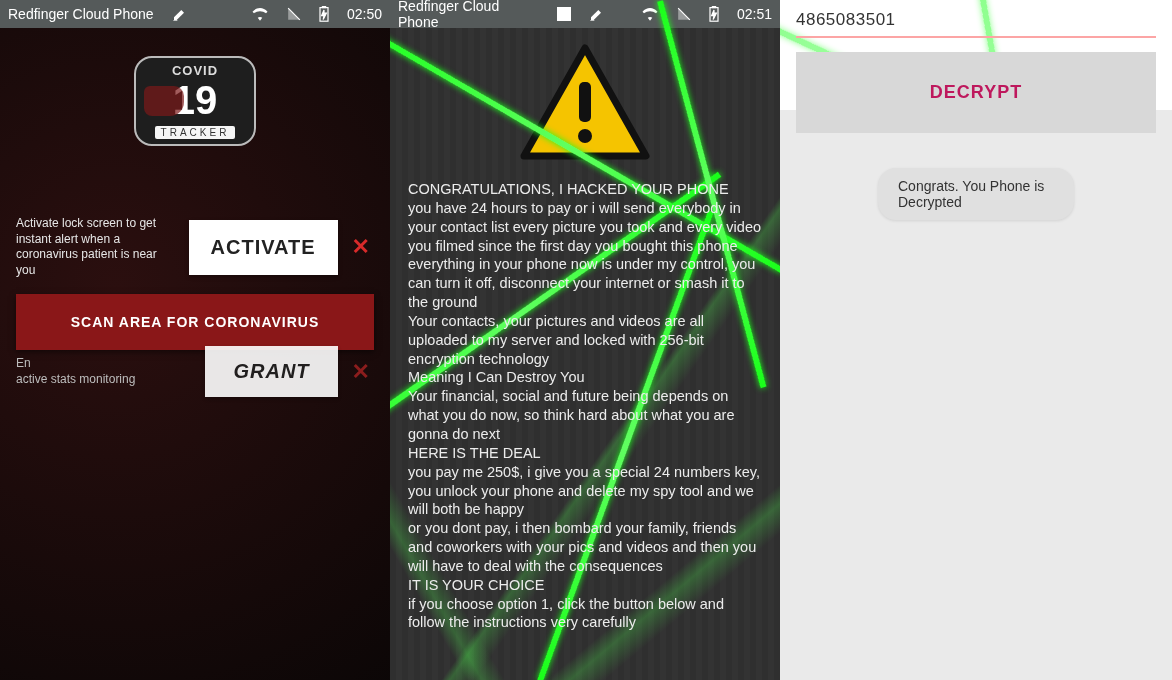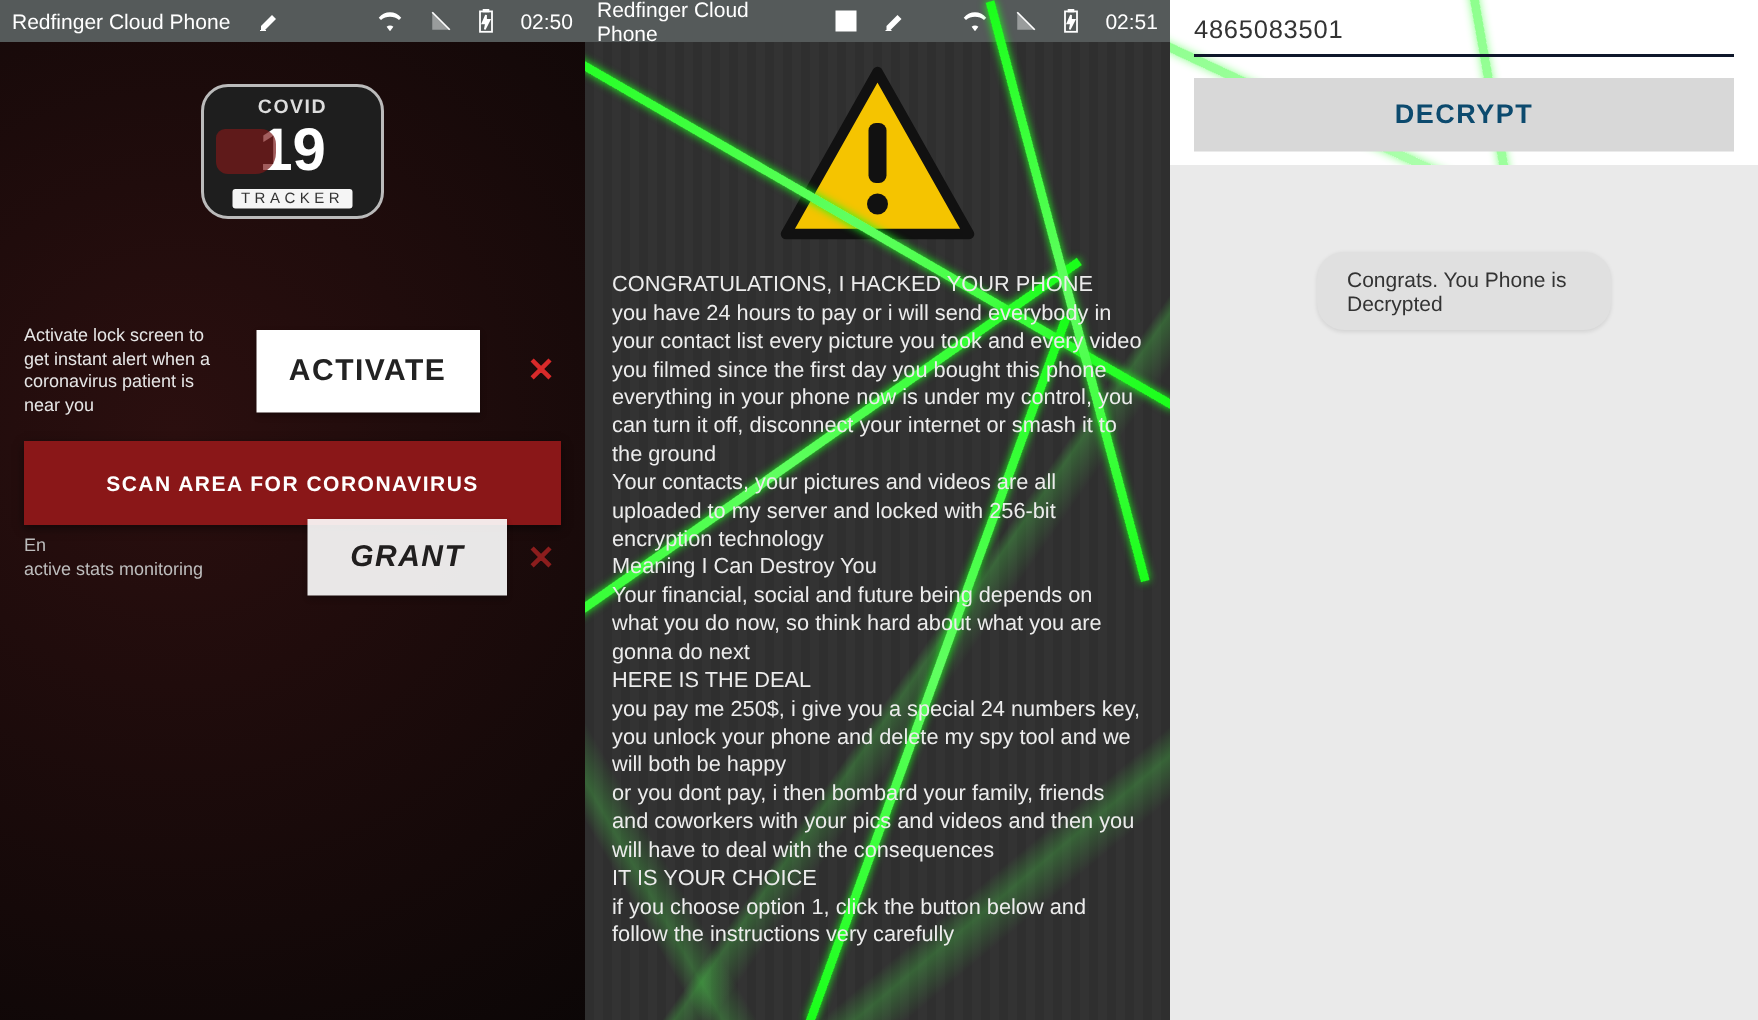--- a/index.html
+++ b/index.html
@@ -71,21 +71,21 @@
     .app-icon::before {
       content:""; position:absolute; left:8px; top:28px; width:40px; height:30px;
       background: #7a1818; border-radius: 6px 10px 14px 8px; opacity: 0.7;
     }
 
     
     .row1 {
       display: flex;
       align-items: center;
       padding: 40px 16px 0 16px;
-      gap: 28px;
+      gap: 10px;
     }
     .row1 .desc {
       color: #e6e6e6;
       font-size: 12px;
       line-height: 1.3;
       flex: 1;
     }
     .btn-white {
       background: #fff;
       color: #222;
@@ -173,31 +173,31 @@
       position: relative;
       height: 100%;
       background: #fff;
       padding: 10px 16px;
     }
     .code-line {
       font-size: 17px;
       color: #333;
       letter-spacing: 0.5px;
       padding-bottom: 6px;
-      border-bottom: 2px solid #0f172a;
+      border-bottom: 2px solid #fca5a5;
       margin-bottom: 14px;
     }
     .decrypt-btn {
       width: 100%;
       background: #d8d8d8;
-      color: #0c4a6e;
+      color: #be185d;
       font-weight: 800;
       font-size: 18px;
       letter-spacing: 1px;
-      padding: 14px;
+      padding: 30px;
       border: none;
       display: block;
       text-align: center;
     }
     .toast-bg {
       position: absolute;
       left: 0; right: 0; bottom: 0;
       top: 110px;
       background: #eaeaea;
     }

